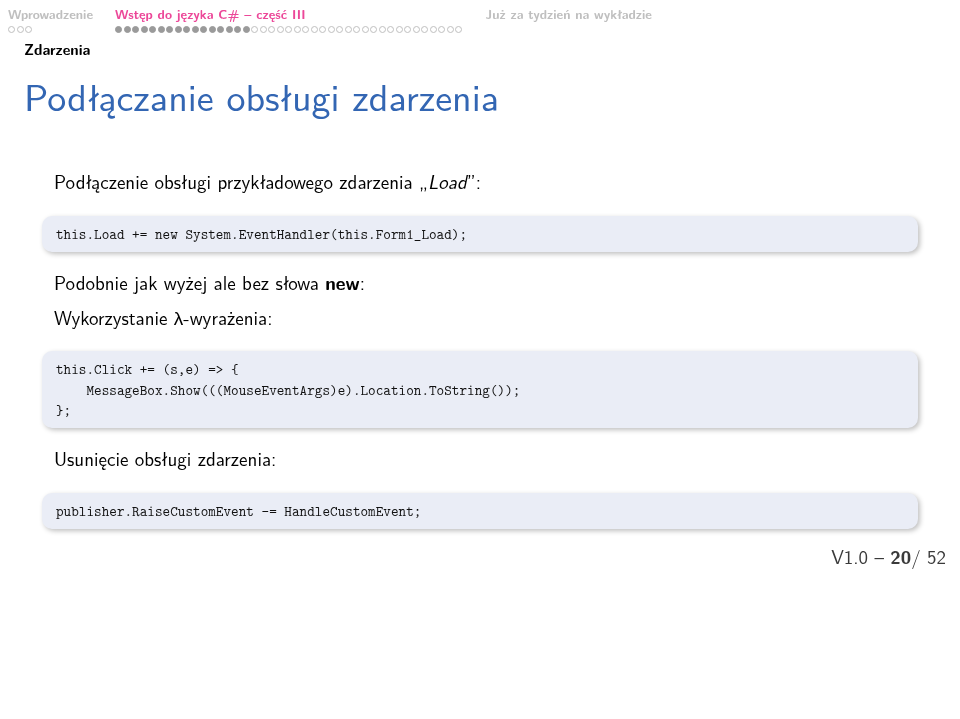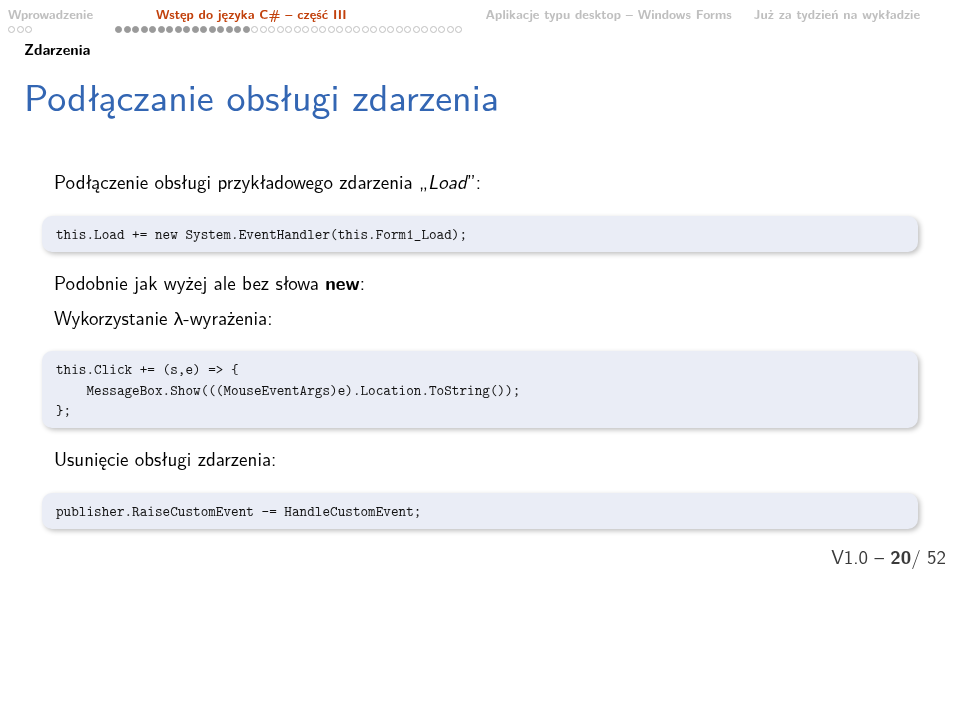--- a/index.html
+++ b/index.html
@@ -25,22 +25,21 @@
     color: #bfbfbf;
   }
   .nav-section {
     margin-right: 22px;
   }
   .nav-title {
     white-space: nowrap;
     font-weight: bold;
   }
   .nav-section.current .nav-title {
-    color: #c2410c;
-    margin-left: 41px;
+    color: #ec4899;
   }
   .dots {
     display: flex;
     flex-wrap: nowrap;
     margin-top: 3px;
     height: 10px;
   }
   .dot {
     width: 7px;
     height: 7px;
@@ -151,24 +150,20 @@
           <span class="dot"></span>
           <span class="dot"></span>
           <span class="dot"></span>
           <span class="dot"></span>
           <span class="dot"></span>
           <span class="dot"></span>
           <span class="dot"></span>
         </div>
   </div>
   <div class="nav-section">
-    <div class="nav-title">Aplikacje typu desktop – Windows Forms</div>
-    <div class="dots"></div>
-  </div>
-  <div class="nav-section">
     <div class="nav-title">Już za tydzień na wykładzie</div>
     <div class="dots"></div>
   </div>
 </div>
 
 <div class="subsection">Zdarzenia</div>
 
 <div class="frametitle">Podłączanie obsługi zdarzenia</div>
 
 <div class="content">

